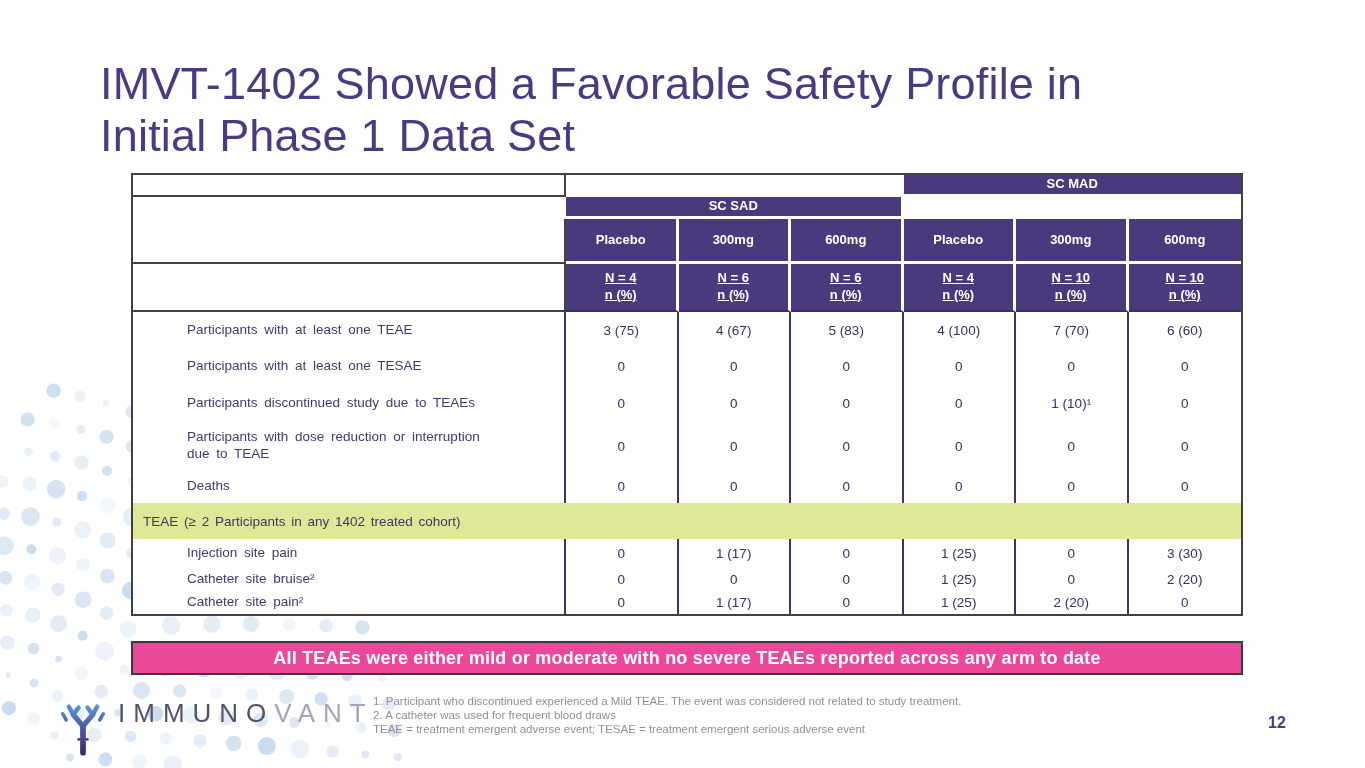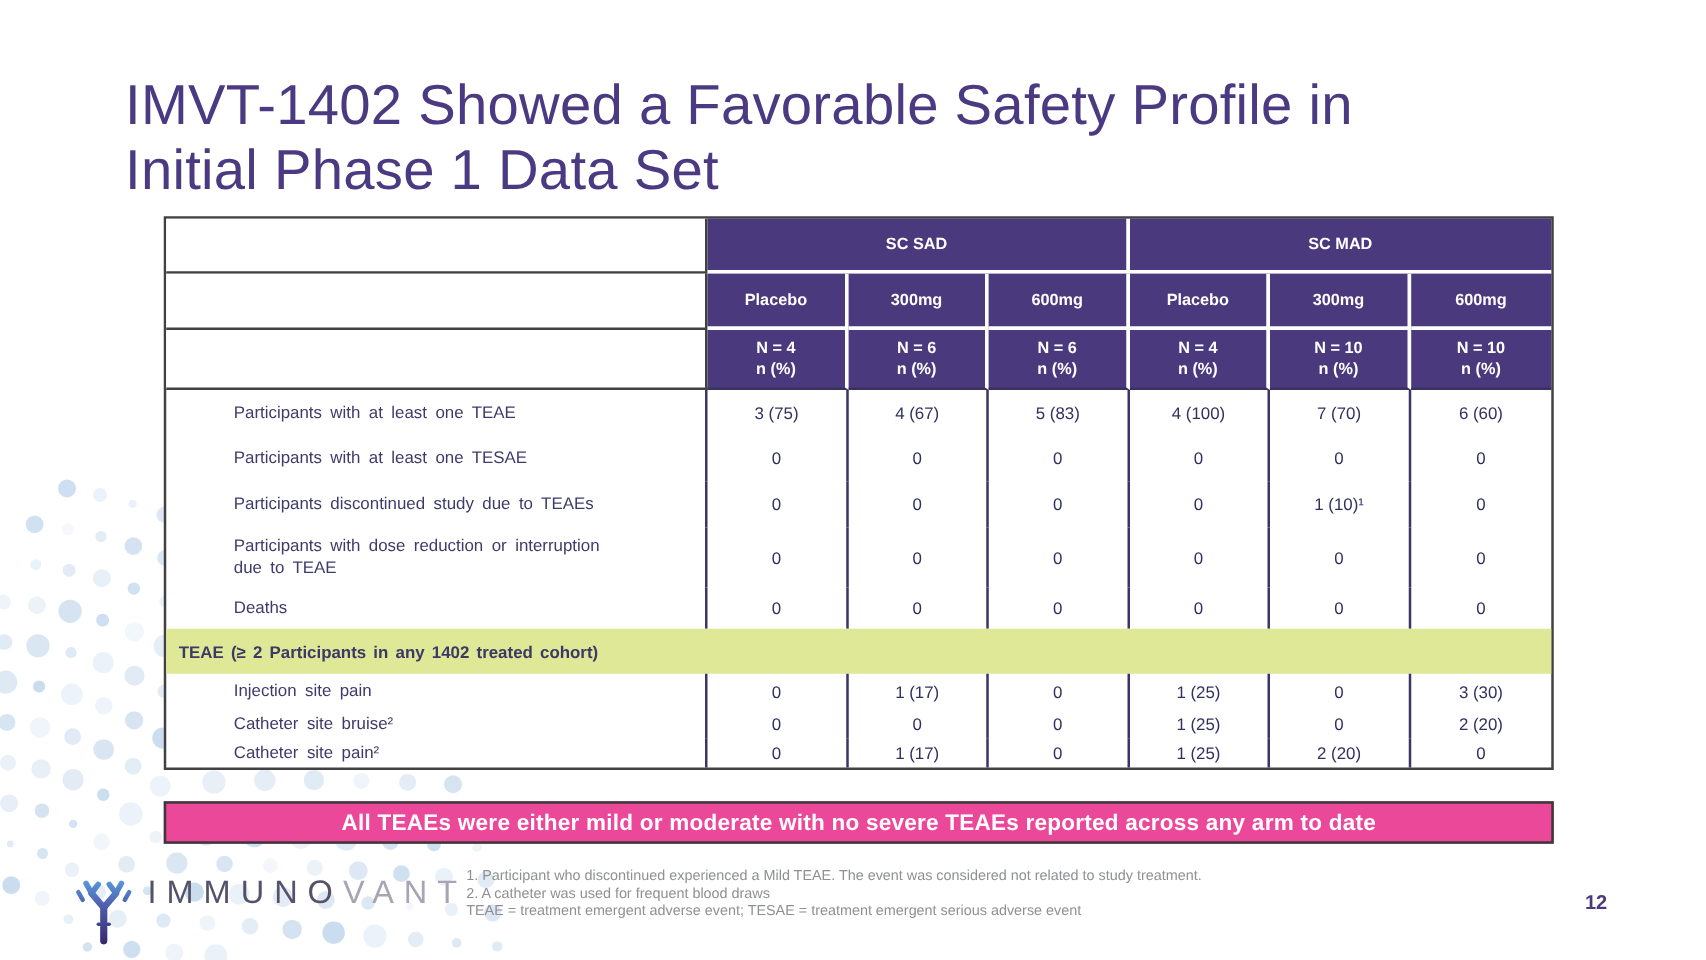--- a/index.html
+++ b/index.html
@@ -18,29 +18,29 @@
   }
   .trow{display:grid;grid-template-columns:433px repeat(6,1fr);}
   .cell{box-sizing:border-box;display:flex;align-items:center;}
   .hlabel{background:#ffffff;border-right:2px solid #414141;border-bottom:2px solid #414141;}
   .hp{
     background:#4a3a7d;color:#ffffff;font-weight:bold;font-size:13px;
     justify-content:center;text-align:center;flex-direction:column;line-height:1.3;
   }
   .bw{border-right:3px solid #ffffff;}
   .bb{border-bottom:3px solid #ffffff;}
-  .hb-dark{border-bottom:2px solid #39325f;}
+  .hb-dark{border-bottom:2px solid #39325f;text-decoration:underline;}
   .lbl{
     font-size:13.5px;color:#3e3b6b;padding:2px 8px 2px 10px;
     border-right:2px solid #3b3566;word-spacing:3px;line-height:1.25;margin-left:44px;
   }
   .val{font-size:13.5px;color:#30315f;justify-content:center;border-right:2px solid #3b3566;}
   .nobr{border-right:none;}
   .section{
-    grid-column:1 / -1;background:#dfe897;color:#3b3a66;font-weight:bold;
+    grid-column:1 / -1;background:#dfe897;color:#3b3a66;font-weight:normal;
     font-size:13.5px;display:flex;align-items:center;padding:0 10px;word-spacing:2px;box-sizing:border-box;
   }
   .wrap300{max-width:300px;display:inline-block;}
   .banner{
     position:absolute;left:131px;top:641px;width:1112px;height:34px;z-index:2;
     background:#ec4899;border:2px solid #3a3a3a;box-sizing:border-box;
     display:flex;align-items:center;justify-content:center;
     color:#ffffff;font-weight:bold;font-size:18px;letter-spacing:0.2px;
   }
   .footnotes{position:absolute;left:373px;top:694px;z-index:2;font-size:11.5px;color:#8f9093;line-height:1.22;}
@@ -197,22 +197,22 @@
     <circle cx="394.1" cy="730.3" r="6.9" fill="#cdddee" opacity="0.71"></circle>
     <circle cx="397.8" cy="757.1" r="4.1" fill="#c0d7ec" opacity="0.52"></circle>
   </svg>
 
 <h1 class="title">IMVT-1402 Showed a Favorable Safety Profile in Initial Phase 1 Data Set</h1>
 
 <div class="tablewrap">
 
   <div class="trow" style="height:44px">
     <div class="cell hlabel"></div>
+    <div class="cell hp bb" style="grid-column:5 / span 3">SC MAD</div>
     <div class="cell hp bw bb" style="grid-column:2 / span 3">SC SAD</div>
-    <div class="cell hp bb" style="grid-column:5 / span 3">SC MAD</div>
   </div>
 
   <div class="trow" style="height:45px">
     <div class="cell hlabel"></div>
     <div class="cell hp bw bb">Placebo</div>
     <div class="cell hp bw bb">300mg</div>
     <div class="cell hp bw bb">600mg</div>
     <div class="cell hp bw bb">Placebo</div>
     <div class="cell hp bw bb">300mg</div>
     <div class="cell hp bb">600mg</div>

